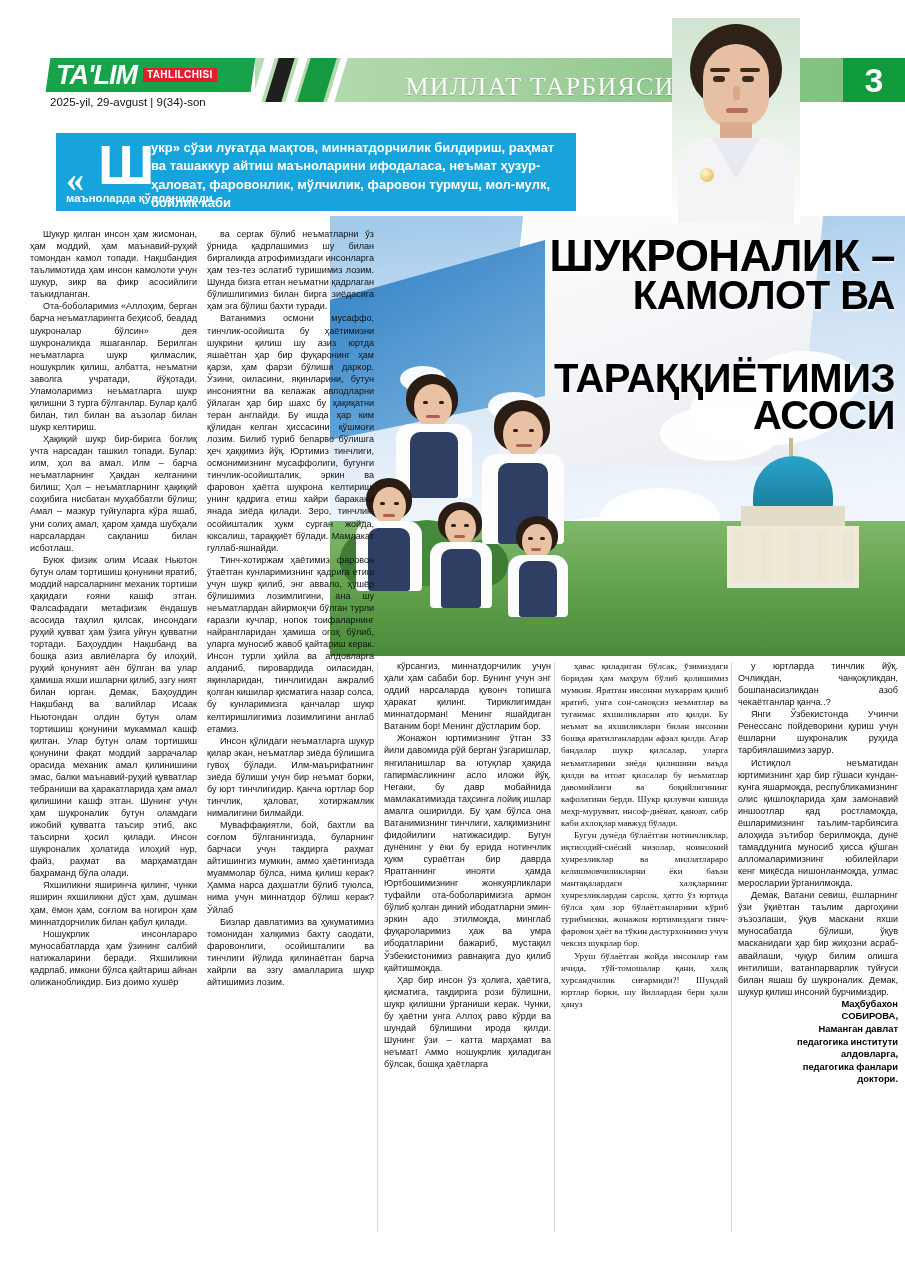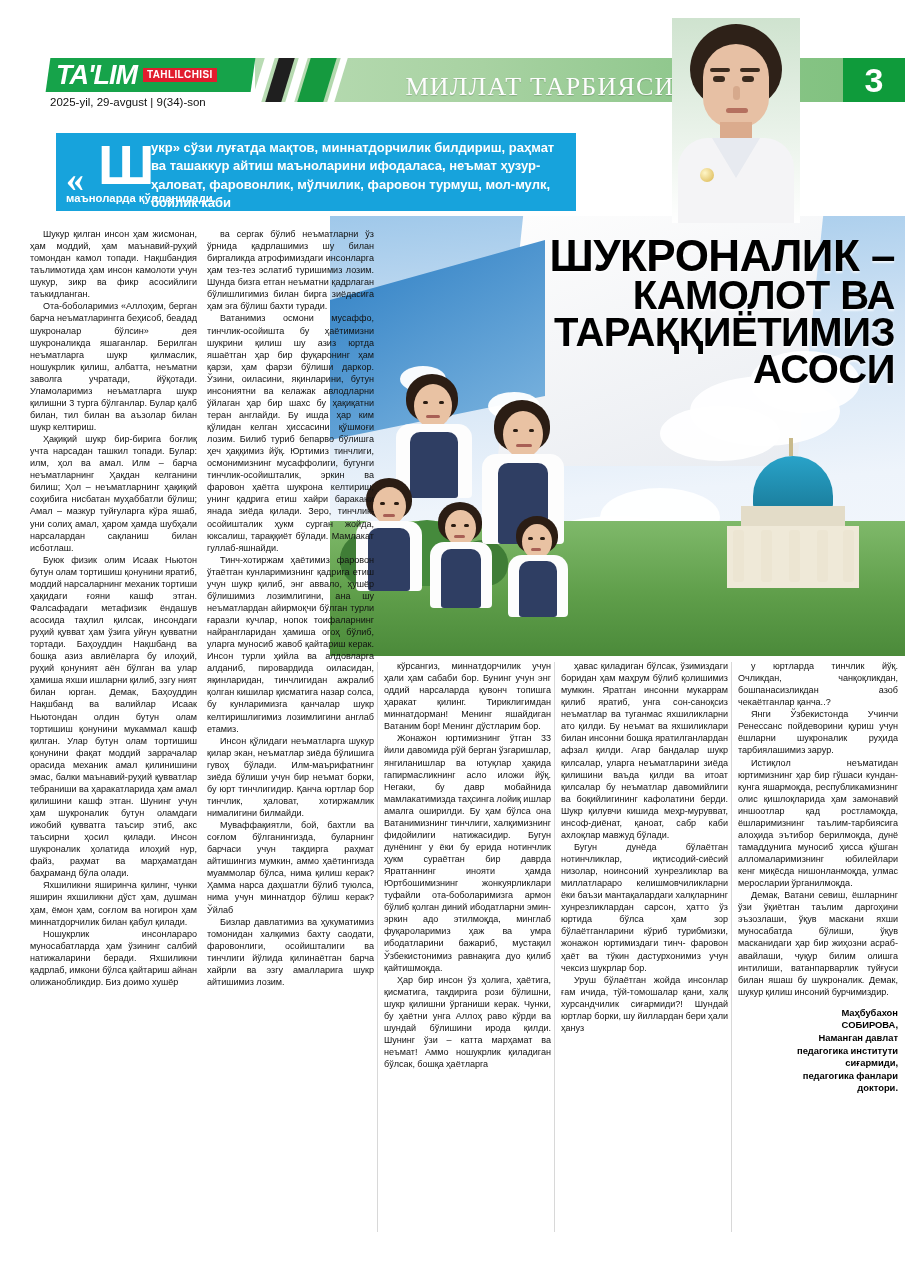--- a/index.html
+++ b/index.html
@@ -143,41 +143,41 @@
   
   .headline{
     position:absolute;right:10px;top:236px;width:470px;z-index:7;
     text-align:right;color:#000000;
     font-family:"Liberation Sans",sans-serif;font-weight:bold;
     line-height:.93;letter-spacing:-.5px;
     text-shadow:0 2px 2px rgba(255,255,255,.75);
   }
   .hl1{font-size:44px;display:block;}
   .hl2{font-size:40px;display:block;}
-  .hl3{font-size:40px;display:block;}
+  .hl3{font-size:40px;display:block;margin-top:46px;}
   .hl4{font-size:40px;display:block;}
 
   
   .col{
     position:absolute;
     font-family:"Liberation Sans","DejaVu Sans",sans-serif;
     font-size:9.05px;line-height:1.335;color:#111;
     text-align:justify;
     -webkit-hyphens:none;hyphens:none;
     word-spacing:-0.2px;
   }
   .col p{margin:0;text-indent:13px;}
   .col1{left:30px;top:228px;width:167px;}
   .col2{left:207px;top:228px;width:167px;}
   .col3{left:384px;top:660px;width:167px;}
-  .col4{left:561px;top:660px;width:167px;}
+  .col4{left:561px;top:660px;width:167px;font-family:Liberation Serif, serif;}
   .col5{left:738px;top:660px;width:160px;}
 
   .byline{
-    margin-top:9px;text-align:right;font-weight:bold;font-size:9.4px;line-height:1.34;color:#000;
+    text-align:right;font-weight:bold;font-size:9.4px;line-height:1.34;color:#000;
   }
 
   
   .vsep{position:absolute;width:1px;background:#d8d8d8;}
 </style>
 </head>
 <body>
 
 <div class="page">
 
@@ -354,19 +354,19 @@
     <p>у юртларда тинчлик йўқ. Очликдан, чанқоқликдан, бошпанасизликдан азоб чекаётганлар қанча..?</p>
     <p>Янги Ўзбекистонда Учинчи Ренессанс пойдеворини қуриш учун ёшларни шукроналик руҳида тарбиялашимиз зарур.</p>
     <p>Истиқлол неъматидан юртимизнинг ҳар бир гўшаси кундан-кунга яшармоқда, республикамизнинг олис қишлоқларида ҳам замонавий иншоотлар қад ростламоқда, ёшларимизнинг таълим-тарбиясига алоҳида эътибор берилмоқда, дунё тамаддунига муносиб ҳисса қўшган алломаларимизнинг юбилейлари кенг миқёсда нишонланмоқда, улмас меросларии ўрганилмоқда.</p>
     <p>Демак, Ватани севиш, ёшларнинг ўзи ўқиётган таълим даргоҳини эъзозлаши, ўқув маскани яхши муносабатда бўлиши, ўқув масканидаги ҳар бир жиҳозни асраб-авайлаши, чуқур билим олишга интилиши, ватанпарварлик туйғуси билан яшаш бу шукроналик. Демак, шукур қилиш инсоний бурчимиздир.</p>
 
     <div class="byline">
       <div>Маҳбубахон</div>
       <div>СОБИРОВА,</div>
       <div>Наманган давлат</div>
       <div>педагогика институти</div>
-      <div>сиғармиди,</div>
+      <div>алдовларга,</div>
       <div>педагогика фанлари</div>
       <div>доктори.</div>
     </div>
   </div>
 
 </div>
 
 </body></html>

